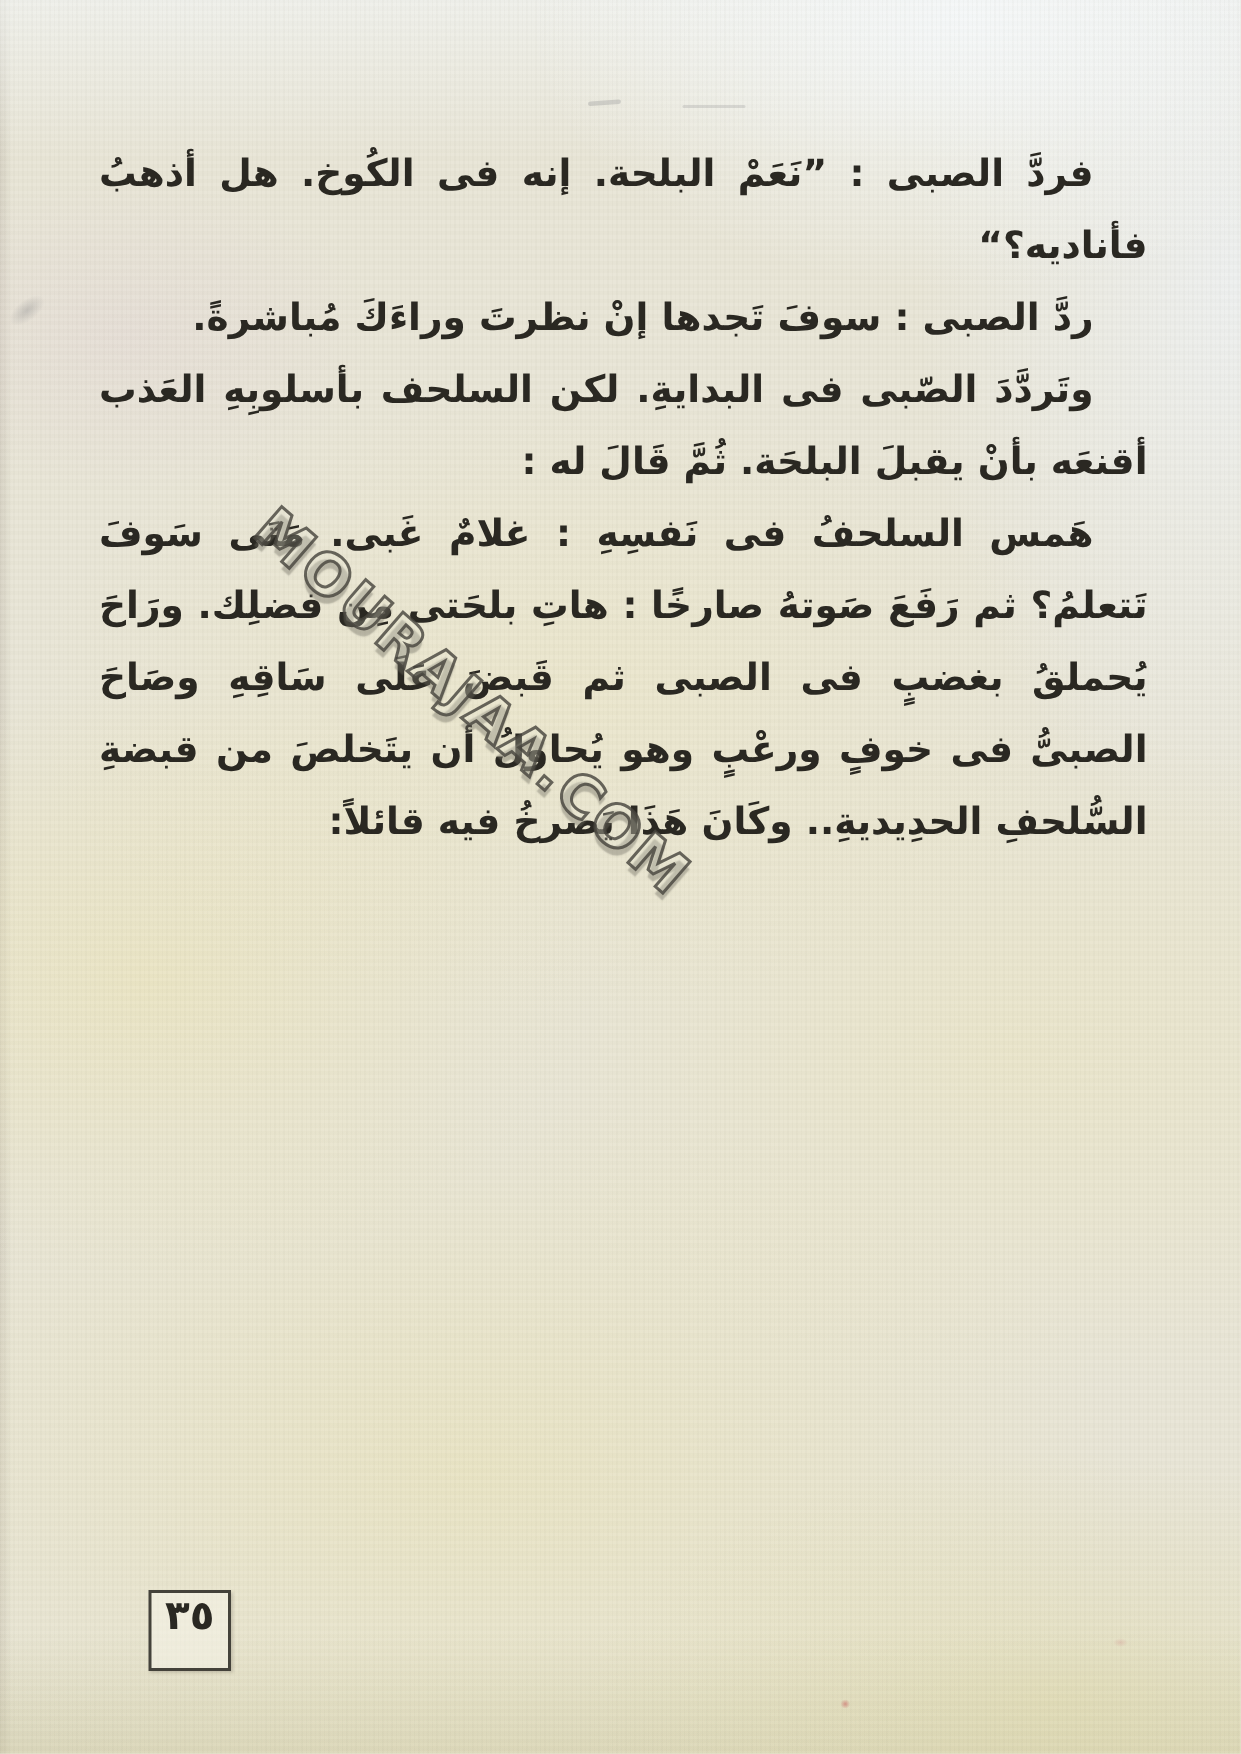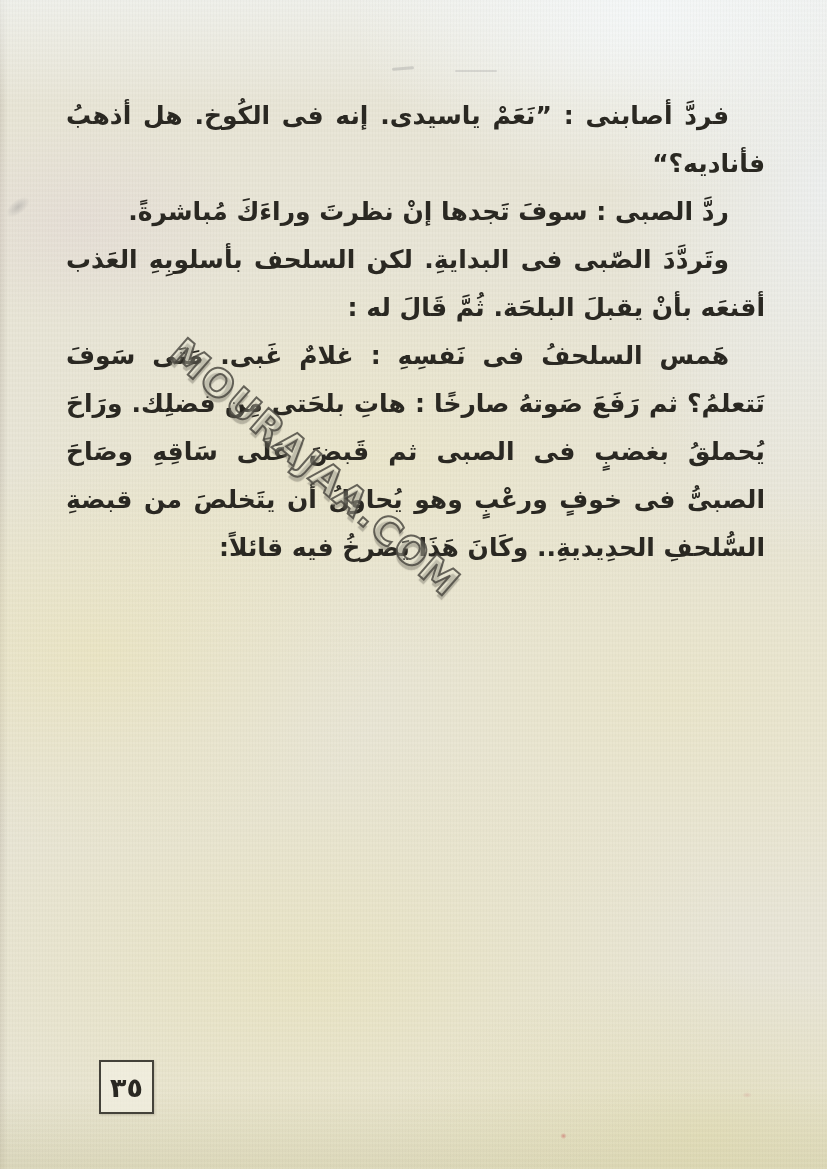--- a/index.html
+++ b/index.html
@@ -49,21 +49,21 @@
     color: rgba(233,230,216,0.22);
     -webkit-text-stroke: 2px rgba(72,70,62,0.82);
     text-shadow: 3px 4px 1px rgba(112,110,98,0.42);
     pointer-events: none;
   }
   .page-number {
     position: absolute; left: 99px; top: 1060px;
     width: 51px; height: 50px;
     border: 2px solid #44423a;
     background: rgba(246,244,234,0.55);
-    display: flex; align-items: center; justify-content: center;
+    display: flex; justify-content: center;
     font-size: 27px; font-weight: bold; color: #2a2822;
     box-shadow: 1px 1px 2px rgba(90,85,70,0.25);
   }
   .smudge { position: absolute; pointer-events: none; }
   .smudge.s1 { left: 392px; top: 67px; width: 22px; height: 3px; background: rgba(150,150,150,0.35); transform: rotate(-4deg); border-radius: 2px; }
   .smudge.s2 { left: 455px; top: 70px; width: 42px; height: 2px; background: rgba(160,160,160,0.30); border-radius: 2px; }
   .smudge.s3 { left: 4px; top: 200px; width: 28px; height: 14px; background: radial-gradient(ellipse at center, rgba(130,130,132,0.35), transparent 70%); transform: rotate(-38deg); }
   .smudge.s4 { left: 560px; top: 1133px; width: 7px; height: 6px; background: radial-gradient(circle, rgba(200,90,90,0.55), transparent 70%); border-radius: 50%; }
   .smudge.s5 { left: 742px; top: 1092px; width: 10px; height: 6px; background: radial-gradient(ellipse, rgba(210,140,140,0.30), transparent 70%); border-radius: 50%; }
 </style>
@@ -73,21 +73,21 @@
 <div class="page">
   <div class="texture"></div>
 
   <div class="smudge s1"></div>
   <div class="smudge s2"></div>
   <div class="smudge s3"></div>
   <div class="smudge s4"></div>
   <div class="smudge s5"></div>
 
   <div class="text-block">
-    <p class="indent">فردَّ أصابنى : ”نَعَمْ ياسيدى. إنه فى الكُوخ. هل أذهبُ فأناديه؟“</p>
+    <p class="indent">فردَّ الصبى : ”نَعَمْ البلحة. إنه فى الكُوخ. هل أذهبُ فأناديه؟“</p>
     <p class="indent">ردَّ الصبى : سوفَ تَجدها إنْ نظرتَ وراءَكَ مُباشرةً.</p>
     <p class="indent">وتَردَّدَ الصّبى فى البدايةِ. لكن السلحف بأسلوبِهِ العَذب أقنعَه بأنْ يقبلَ البلحَة. ثُمَّ قَالَ له :</p>
     <p class="indent">هَمس السلحفُ فى نَفسِهِ : غلامٌ غَبى. مَتَى سَوفَ تَتعلمُ؟ ثم رَفَعَ صَوتهُ صارخًا : هاتِ بلحَتى مِن فضلِك. ورَاحَ يُحملقُ بغضبٍ فى الصبى ثم قَبضَ عَلَى سَاقِهِ وصَاحَ الصبىُّ فى خوفٍ ورعْبٍ وهو يُحاولُ أن يتَخلصَ من قبضةِ السُّلحفِ الحدِيديةِ.. وكَانَ هَذَا يَصرخُ فيه قائلاً:</p>
   </div>
 
   <div class="watermark">MOURAJAA.COM</div>
 
   <div class="page-number">
     <span>٣٥</span>
   </div>

